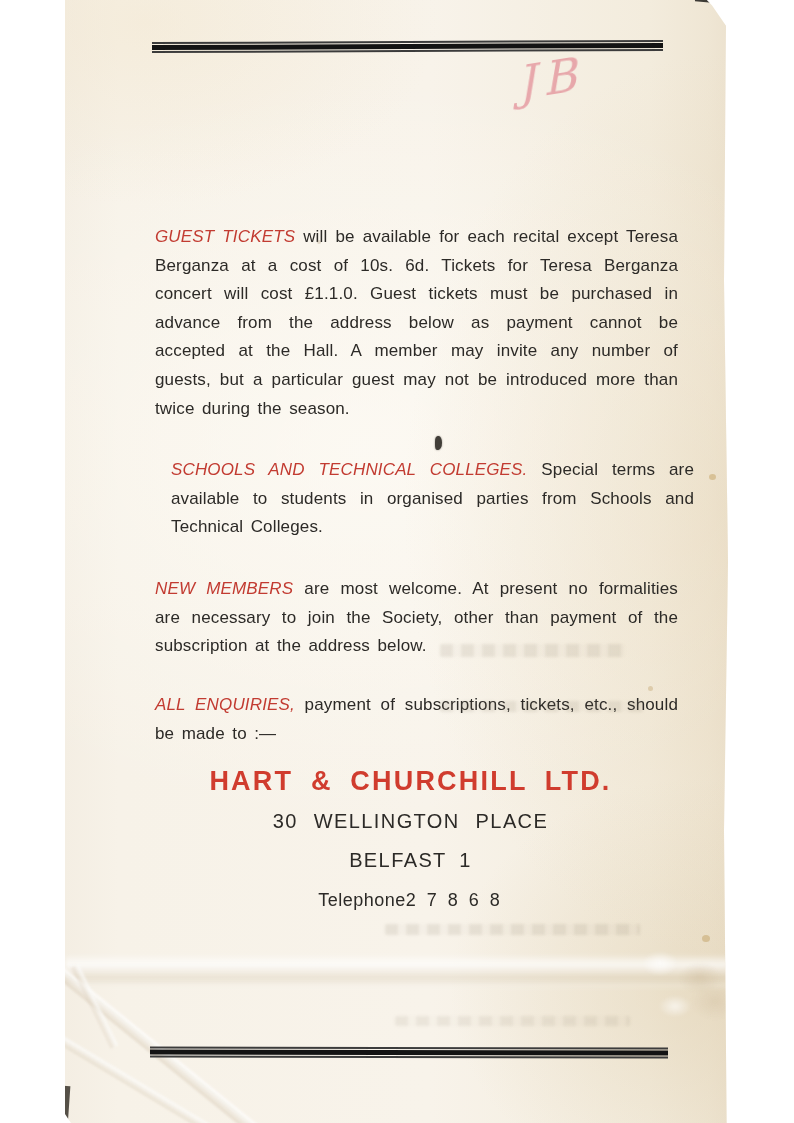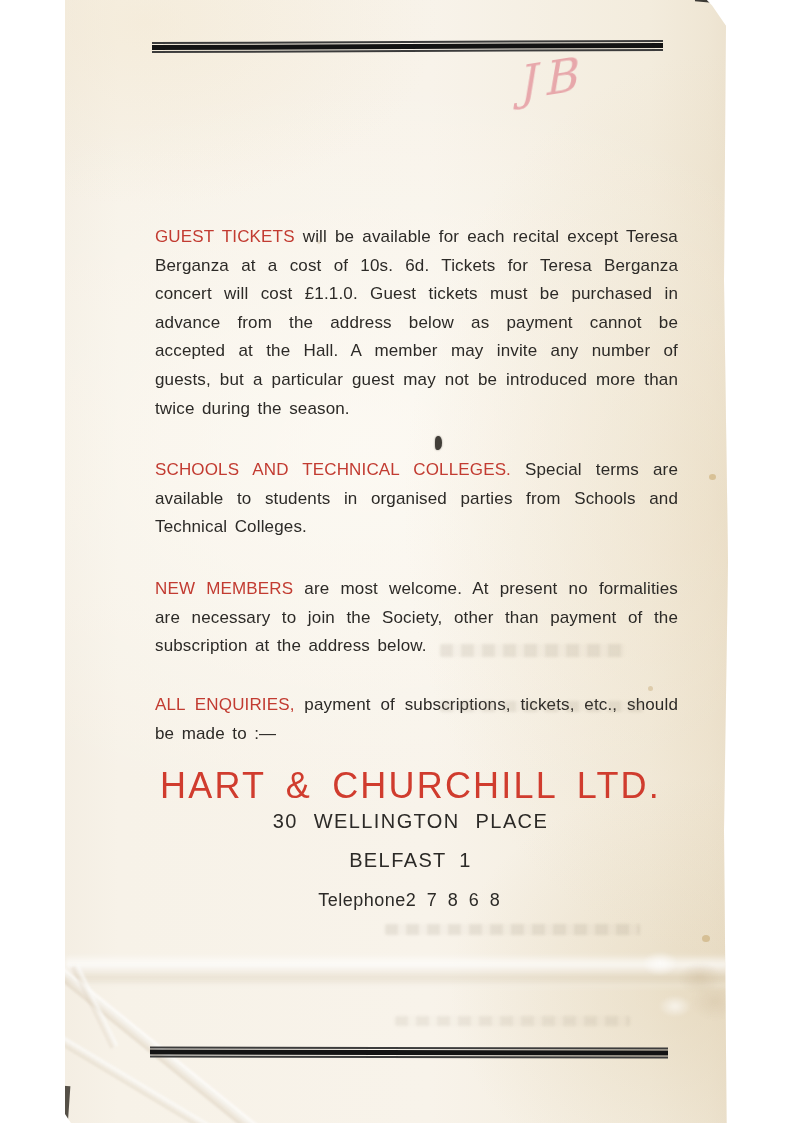--- a/index.html
+++ b/index.html
@@ -35,34 +35,34 @@
     transform:rotate(-9deg) skewX(-8deg);
     filter:blur(0.4px);
   }
   
   .section{
     position:absolute;left:90px;width:523px;
     font-size:17px;line-height:28.6px;color:#2c2a27;
     text-align:justify;text-align-last:left;
     letter-spacing:0.15px;word-spacing:2.6px;
   }
-  .section .lead{color:#c23b31;}
+  .section .lead{color:#c23b31;font-style:italic;}
   .s1{top:206px;}
-  .s2{top:439px;}
+  .s2{top:439px;margin-left:16px;}
   .s3{top:558px;}
   .s4{top:674px;}
   
   .blot{
     position:absolute;left:370px;top:436px;width:7px;height:14px;
     background:#2e2a25;border-radius:45% 55% 60% 40%;opacity:0.9;
     box-shadow:0 0 2px rgba(46,42,37,0.6);
   }
   
   .address{position:absolute;left:84px;width:523px;text-align:center;color:#2c2a27;}
-  .company{position:absolute;left:0;right:0;top:768px;font-size:36px;color:#d03c2e;letter-spacing:2.2px;word-spacing:8px;line-height:1;}
+  .company{position:absolute;left:0;right:0;top:768px;font-size:27px;color:#d03c2e;letter-spacing:2.2px;word-spacing:8px;line-height:1;font-weight:bold;}
   .street{position:absolute;left:0;right:0;top:811px;font-size:20px;letter-spacing:1.4px;word-spacing:9px;line-height:1;}
   .city{position:absolute;left:0;right:0;top:850px;font-size:20px;letter-spacing:1.4px;word-spacing:6px;line-height:1;text-align:center;}
   .phone{position:absolute;left:0;right:0;top:891px;font-size:18px;line-height:1;}
   .phone .label{letter-spacing:0.5px;}
   .phone .number{letter-spacing:3px;}
   
   .ghost{
     position:absolute;border-radius:2px;opacity:0.7;filter:blur(1.6px);
     background:repeating-linear-gradient(90deg, rgba(128,116,96,0.20) 0 13px, rgba(128,116,96,0.04) 13px 21px);
   }

